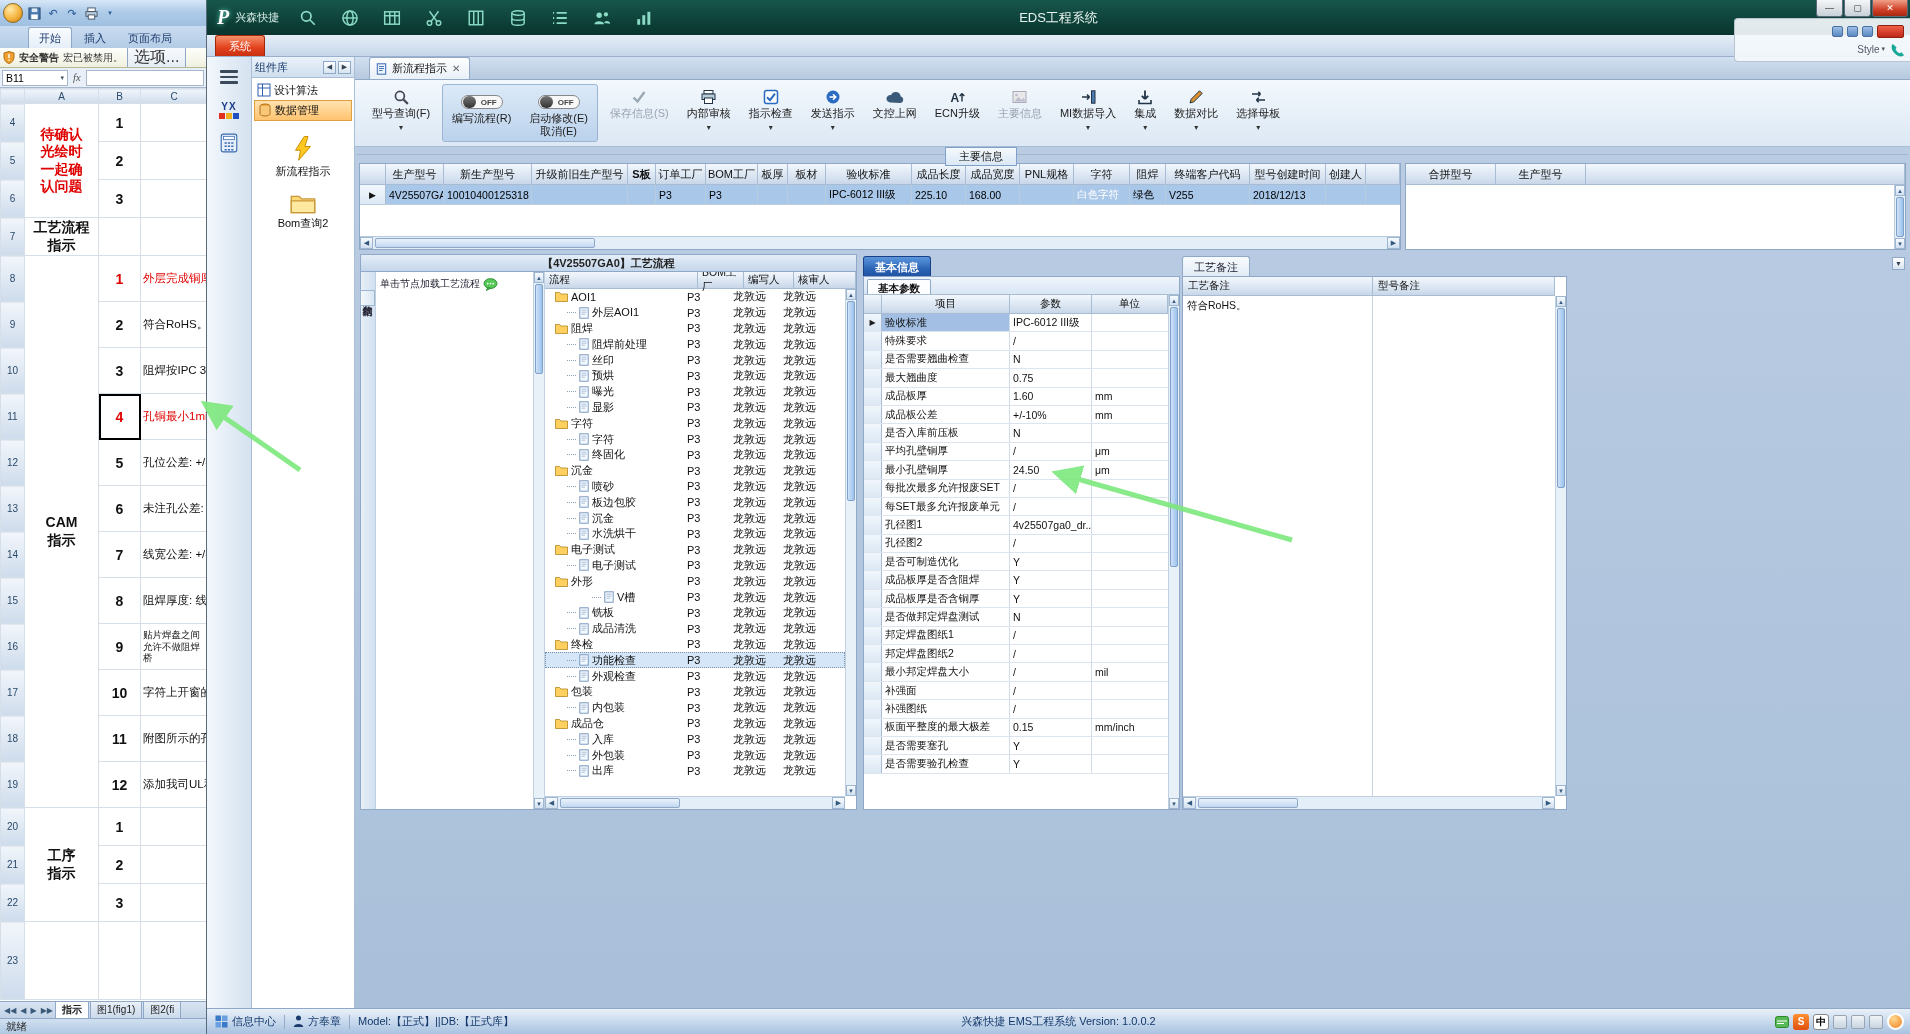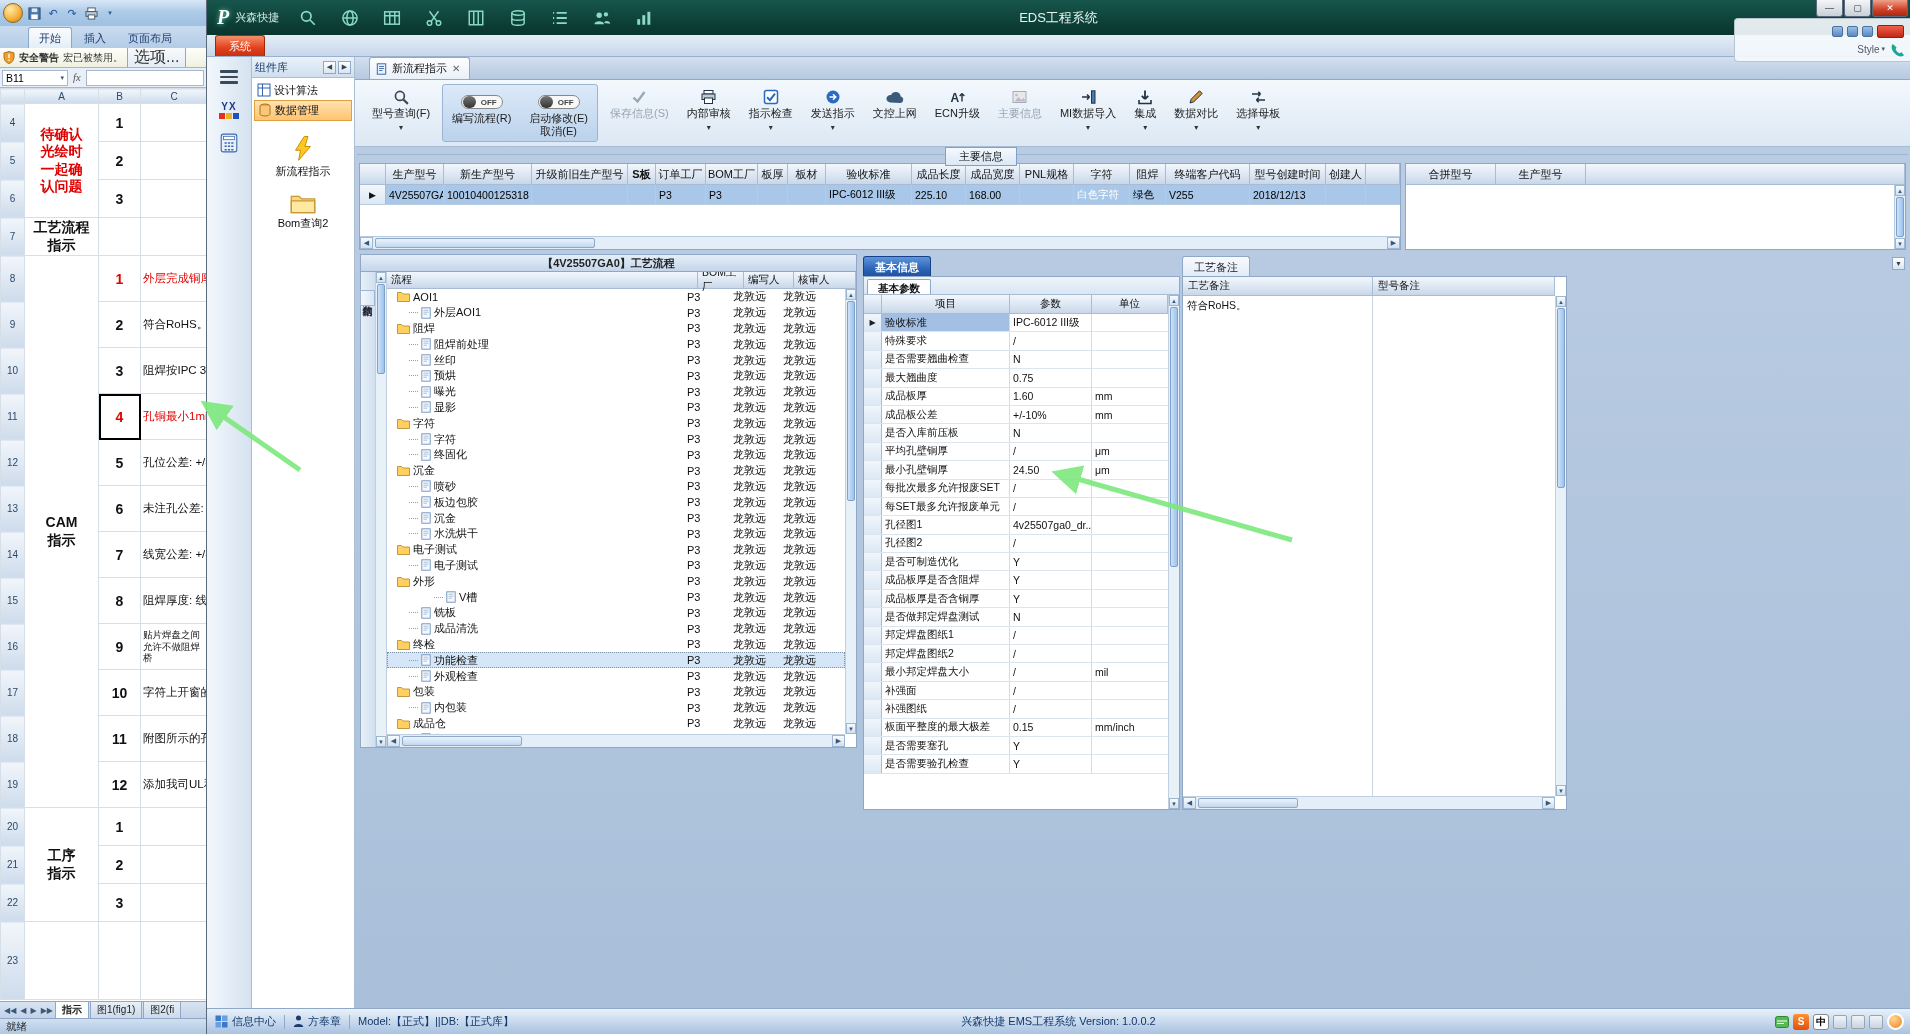--- a/index.html
+++ b/index.html
@@ -110,21 +110,21 @@
   .hs-thumb { width:220px; background:linear-gradient(#eaf3fc,#c2d8f0); border:1px solid #8fa8c8; border-radius:2px; margin:1px 2px; }
   .hs-fill { flex:1; }
   .mi-right { position:absolute; top:16px; left:1048px; right:2px; bottom:4px; background:#fff; border:1px solid #8fa8c8; overflow:hidden; }
   .vscroll { position:absolute; right:0; top:0; bottom:0; width:11px; background:#e8f0f8; border-left:1px solid #b8cce0; display:flex; flex-direction:column; }
   .vs-arrow { height:11px; background:linear-gradient(#f8fbfe,#d0e0f0); border:1px solid #9fb6d0; font-size:6px; display:flex; align-items:center; justify-content:center; color:#35597e; flex-shrink:0; }
   .vs-thumb { height:70px; background:linear-gradient(90deg,#cfe2f8,#9cc2ec); border:1px solid #7fa0c8; border-radius:2px; margin:1px; }
   .vs-fill { flex:1; }
   
   .panels { position:absolute; top:197px; left:2px; right:0; bottom:0; }
   .collapse-btn { position:absolute; right:5px; top:3px; width:13px; height:13px; border:1px solid #8fa8c8; background:linear-gradient(#fff,#d8e4f0); font-size:7px; display:flex; align-items:center; justify-content:center; color:#345; }
-  .flow-panel { position:absolute; left:3px; top:0; width:497px; height:494px; }
+  .flow-panel { position:absolute; left:3px; top:0; width:497px; height:556px; }
   .flow-title { height:17px; background:linear-gradient(#e4eef8,#c4d6ea); border:1px solid #8fa8c8; border-bottom:none; font-size:11px; font-weight:bold; color:#222; display:flex; align-items:center; justify-content:center; }
   .flow-body { position:absolute; top:17px; bottom:0; left:0; right:0; display:flex; background:#fff; border:1px solid #8fa8c8; }
   .flow-side { width:15px; background:linear-gradient(90deg,#e8f0f8,#d0e0f0); border-right:1px solid #c0d0e0; position:relative; flex-shrink:0; }
   .side-tab { position:absolute; top:18px; left:-1px; width:15px; writing-mode:vertical-rl; font-size:10px; color:#223; background:linear-gradient(90deg,#f4f8fc,#d8e6f4); border:1px solid #9fb6d0; padding:7px 0; }
   .flow-hint { width:158px; border-right:1px solid #c0d0e0; padding:5px 4px; flex-shrink:0; }
   .hint-line { display:flex; align-items:center; gap:3px; font-size:10px; color:#223; white-space:nowrap; }
   .hint-scroll { width:11px; background:#e8f0f8; border-right:1px solid #c0d0e0; display:flex; flex-direction:column; flex-shrink:0; }
   .flow-table { flex:1; position:relative; overflow:hidden; }
   .ft-header { display:flex; height:17px; }
   .ft-h { background:linear-gradient(#f2f7fc,#d6e2f0 70%,#c8d6e8); border-right:1px solid #a8bcd4; border-bottom:1px solid #a8bcd4; font-size:10.5px; display:flex; align-items:center; padding-left:4px; color:#111; flex-shrink:0; }
@@ -763,20 +763,34 @@
 
       <div class="panels">
         <div class="collapse-btn">▼</div>
 
         <div class="flow-panel">
           <div class="flow-title">【4V25507GA0】工艺流程</div>
           <div class="flow-body">
             <div class="flow-side">
               <div class="side-tab">数据结构</div>
             </div>
+            <div class="flow-hint">
+              <div class="hint-line">
+                <span>单击节点加载工艺流程</span>
+                <span>
+                    <svg width="15" height="13" viewBox="0 0 16 14">
+                      <ellipse cx="8" cy="6" rx="7" ry="5.3" fill="#58c858" stroke="#2a8a2a"></ellipse>
+                      <path d="M5 10.5l-1.5 3L8 11z" fill="#58c858" stroke="#2a8a2a"></path>
+                      <circle cx="5" cy="6" r="0.9" fill="#fff"></circle>
+                      <circle cx="8" cy="6" r="0.9" fill="#fff"></circle>
+                      <circle cx="11" cy="6" r="0.9" fill="#fff"></circle>
+                    </svg>
+                  </span>
+              </div>
+            </div>
             <div class="hint-scroll">
               <span class="vs-arrow">▲</span>
               <span class="vs-thumb" style="height:90px"></span>
               <span class="vs-fill"></span>
               <span class="vs-arrow">▼</span>
             </div>
             <div class="flow-table">
               <div class="ft-header">
                 <span class="ft-h fl">流程</span>
                 <span class="ft-h w46">BOM工厂</span>

